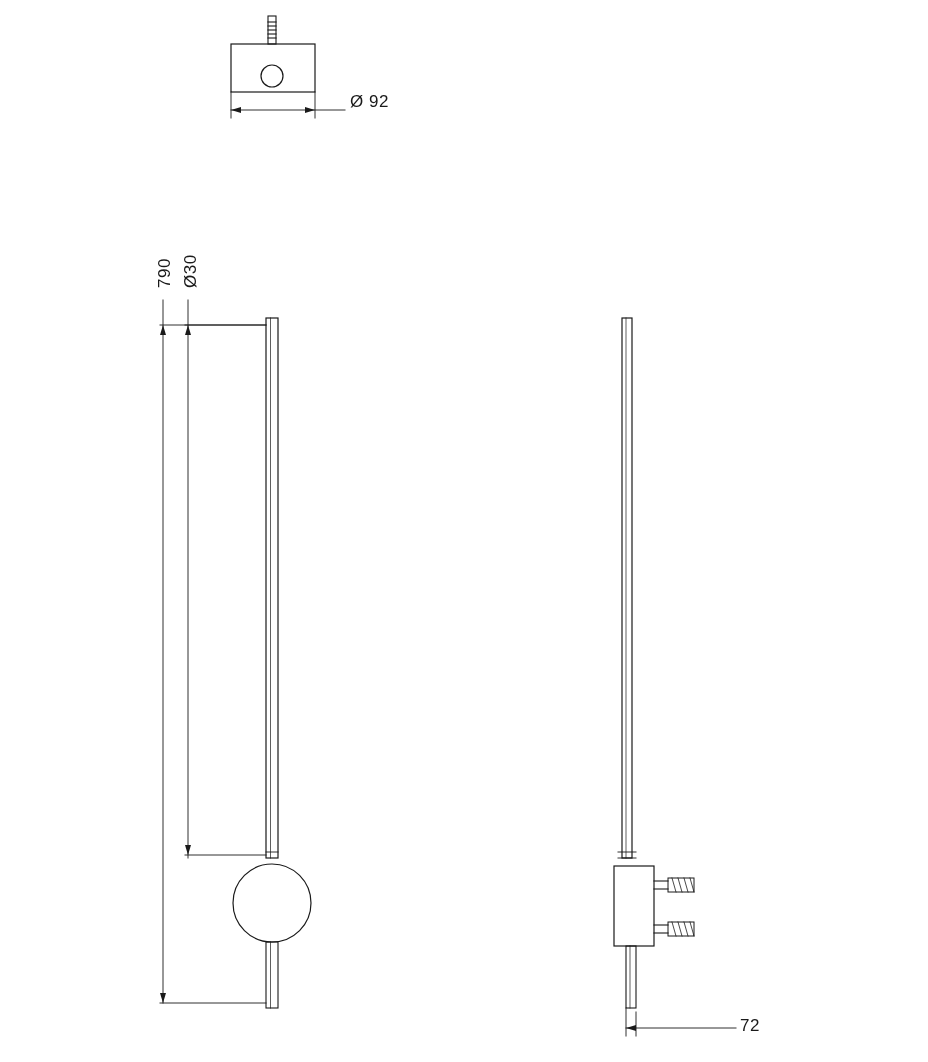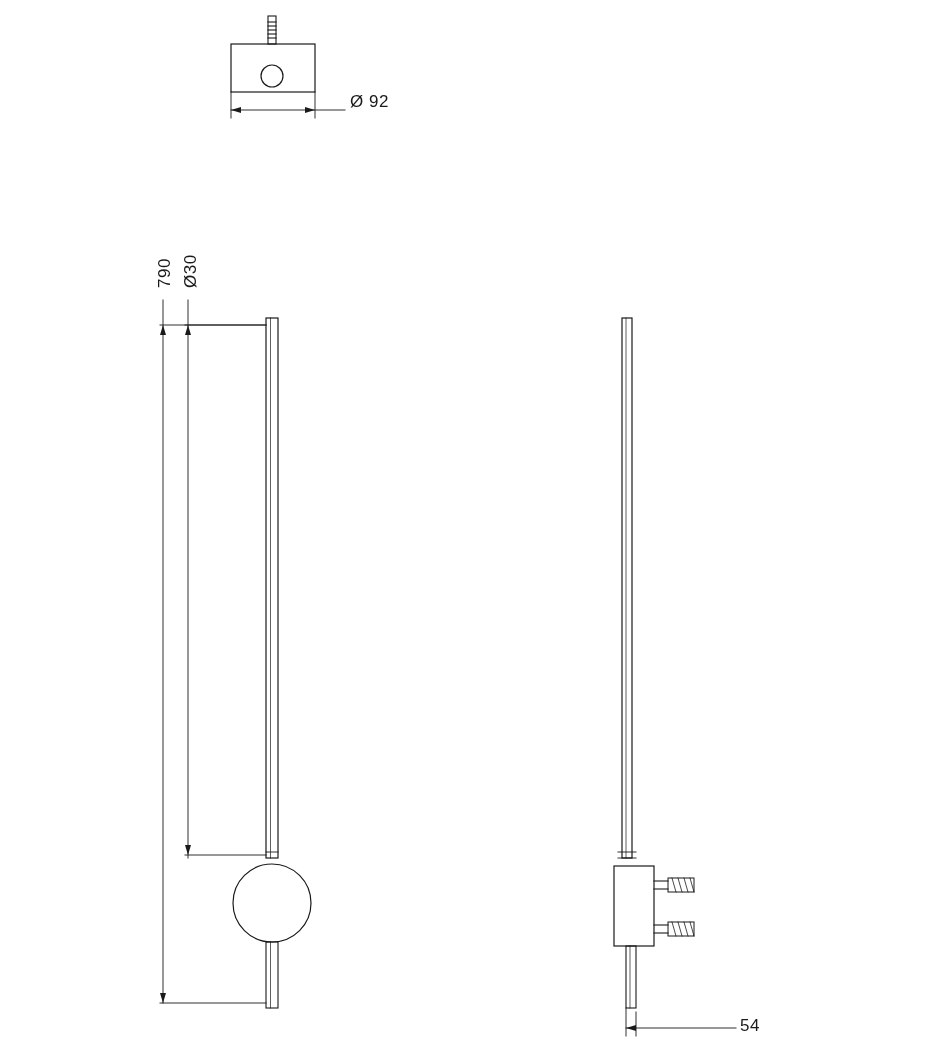--- a/index.html
+++ b/index.html
@@ -144,15 +144,15 @@
 
     </g>
   </svg>
 
   <div class="dim-label" style="left:350px; top:92px;">Ø 92</div>
 
   <div class="dim-label vertical" style="left:155px; top:288px;">790</div>
 
   <div class="dim-label vertical" style="left:181px; top:288px;">Ø30</div>
 
-  <div class="dim-label" style="left:740px; top:1016px;">54</div>
+  <div class="dim-label" style="left:740px; top:1016px;">72</div>
 
 </div>
 
 </body></html>

